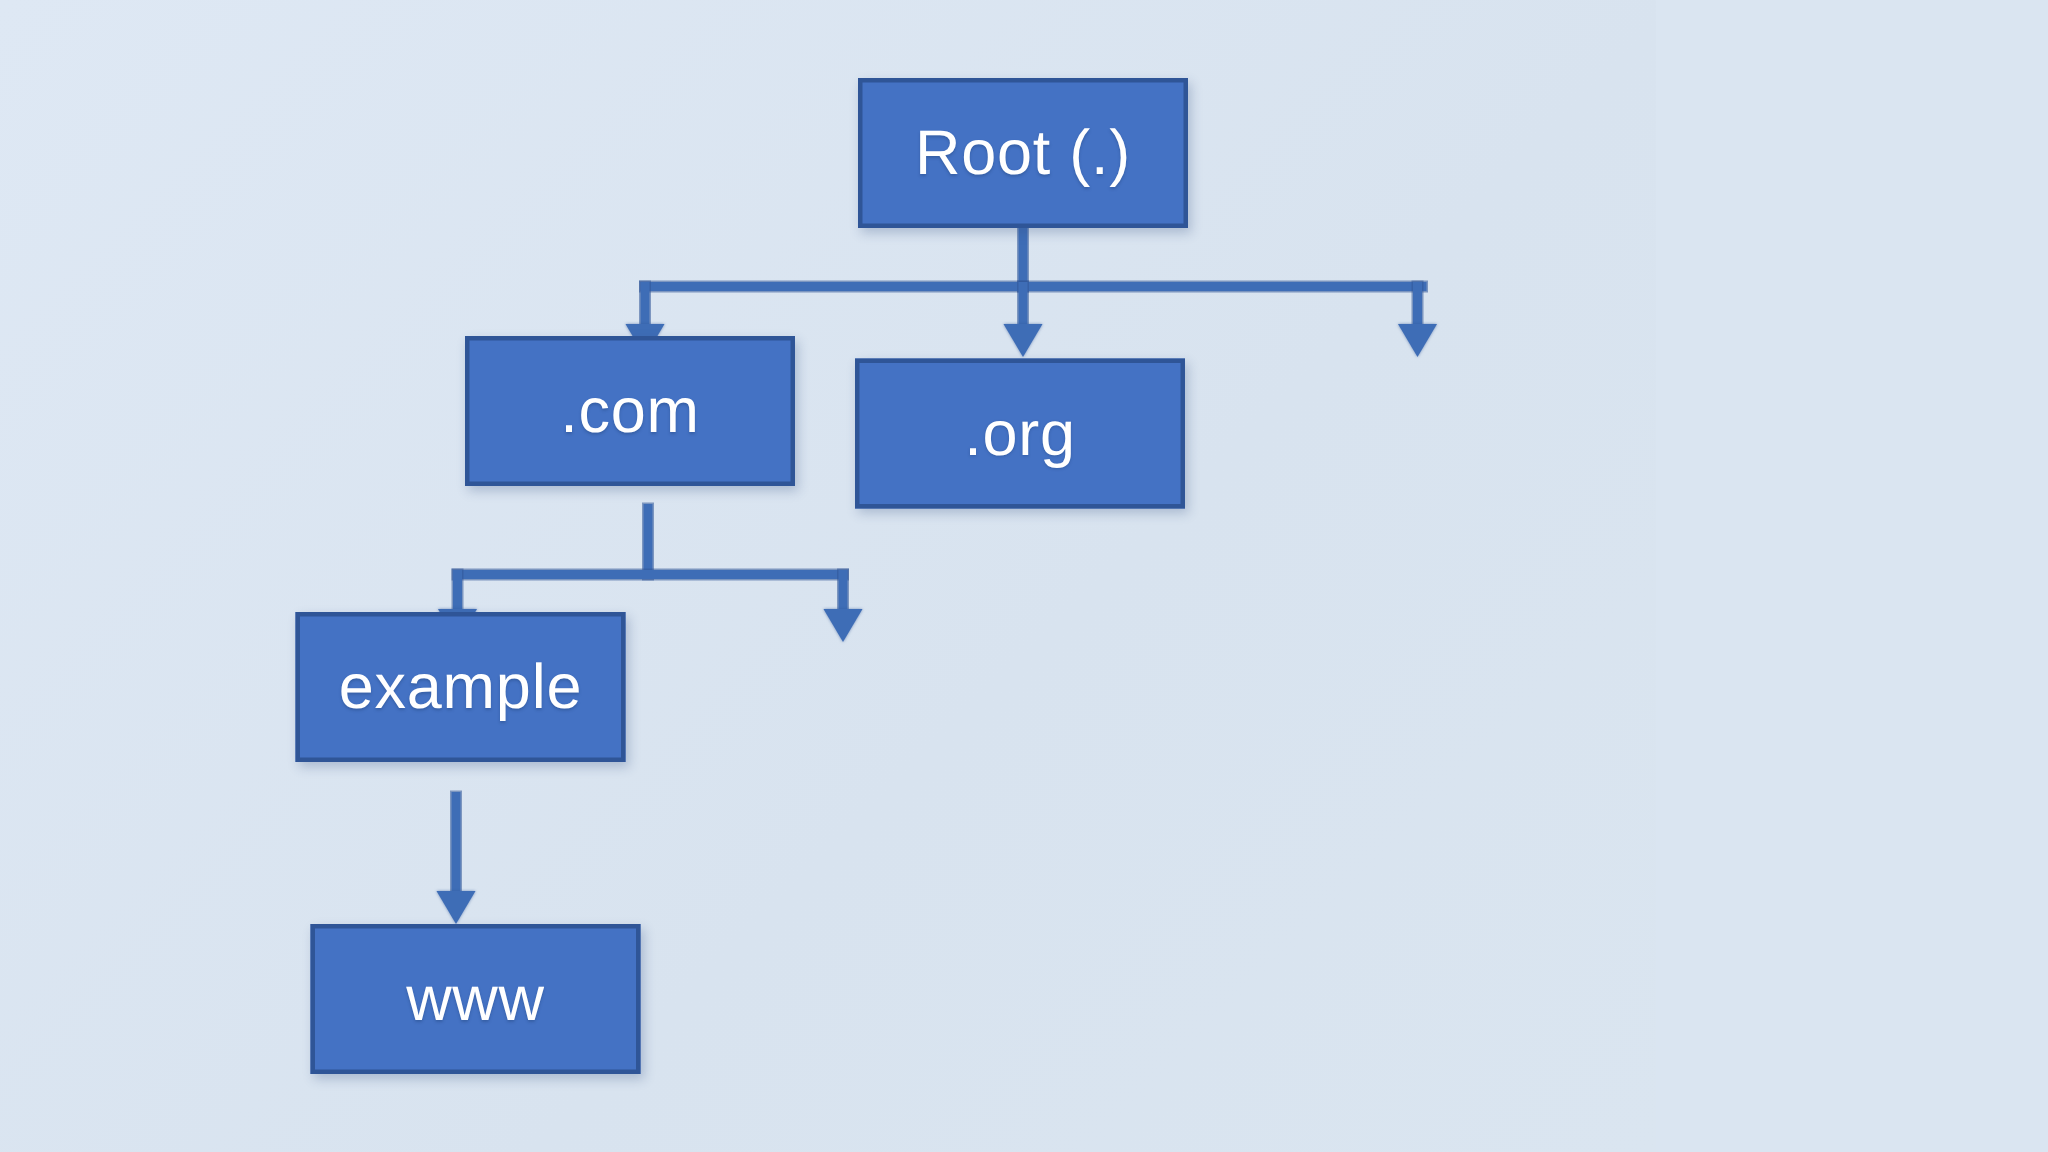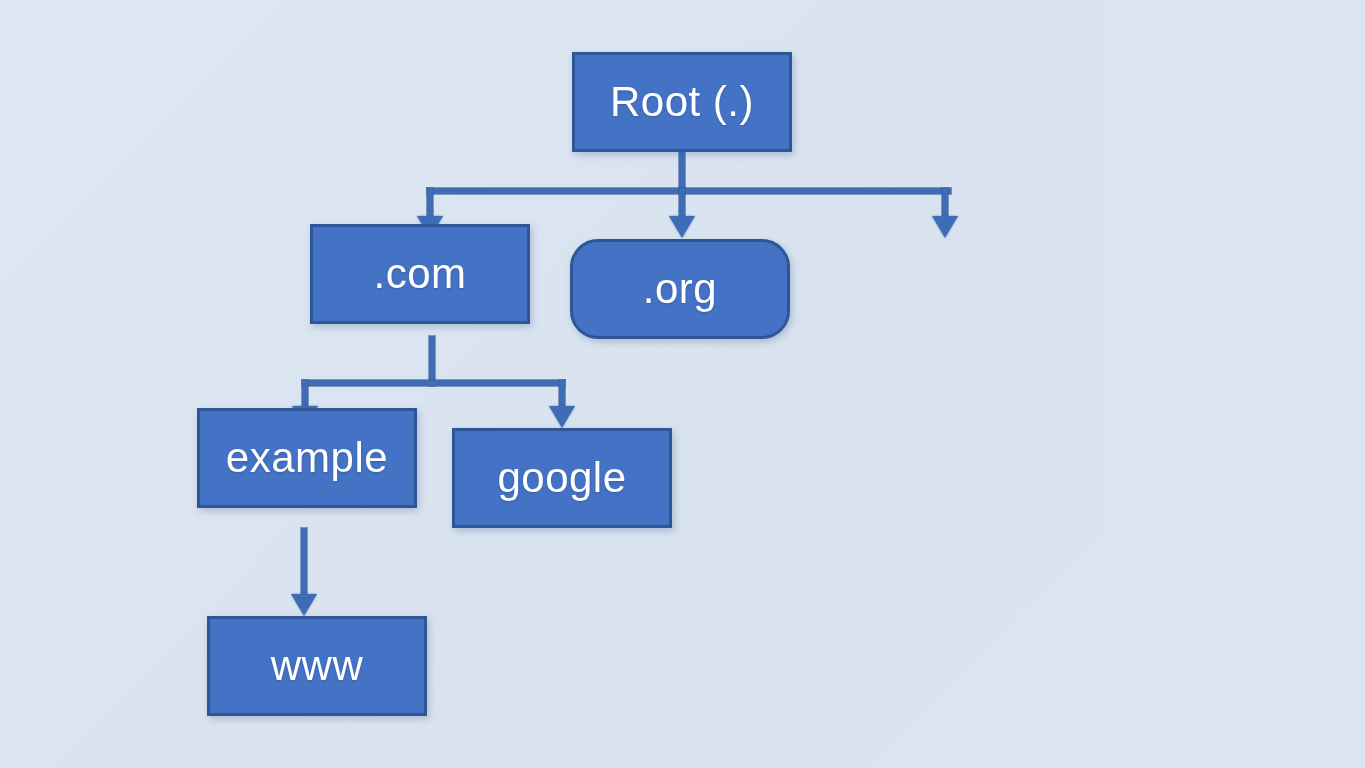--- a/index.html
+++ b/index.html
@@ -54,21 +54,21 @@
     height: 0;
     border-left: 13px solid transparent;
     border-right: 13px solid transparent;
     border-top: 22px solid var(--connector);
     filter: drop-shadow(0 0 1px rgba(47, 85, 151, 0.6));
   }
 
   
   #node-root    { left: 572px; top: 52px;  }
   #node-com     { left: 310px; top: 224px; }
-  #node-org     { left: 570px; top: 239px; border-radius: 28px; }
+  #node-org     { left: 570px; top: 239px; }
   #node-fr      { left: 835px; top: 239px; }
   #node-example { left: 197px; top: 408px; }
   #node-google  { left: 452px; top: 428px; }
   #node-www     { left: 195px; top: 616px; margin-left: 12px; }
 
   #stub-root    { left: 679px; top: 150px; height: 44px; }
   #bar-level1   { left: 427px; top: 188px; width: 524px; }
   #drop-com     { left: 427px; top: 188px; height: 30px; }
   #drop-org     { left: 679px; top: 188px; height: 30px; }
   #drop-fr      { left: 942px; top: 188px; height: 30px; }
@@ -115,20 +115,17 @@
   </div>
   <div class="node" id="node-com">
     <span class="label">.com</span>
   </div>
   <div class="node" id="node-org">
     <span class="label">.org</span>
   </div>
   <div class="node" id="node-example">
     <span class="label">example</span>
   </div>
-  <div class="node" id="node-google">
-    <span class="label">google</span>
-  </div>
   <div class="node" id="node-www">
     <span class="label">www</span>
   </div>
 
 </div>
 
 </body></html>

